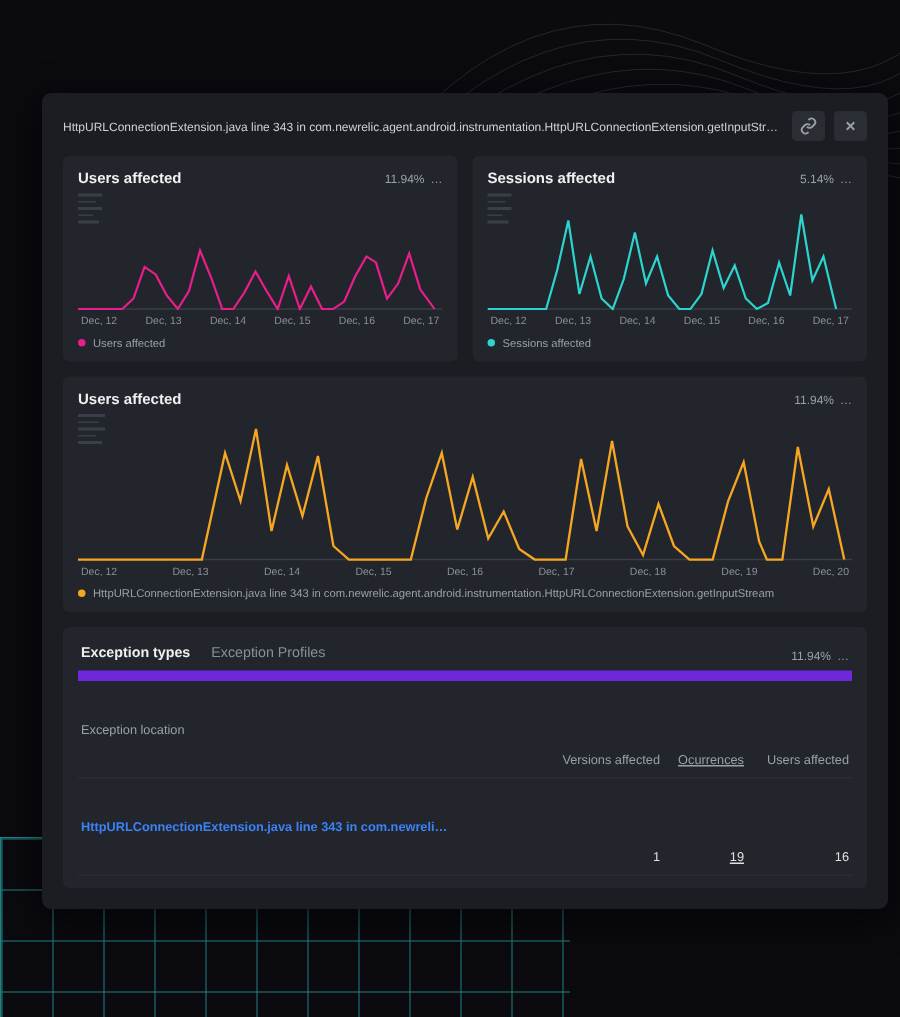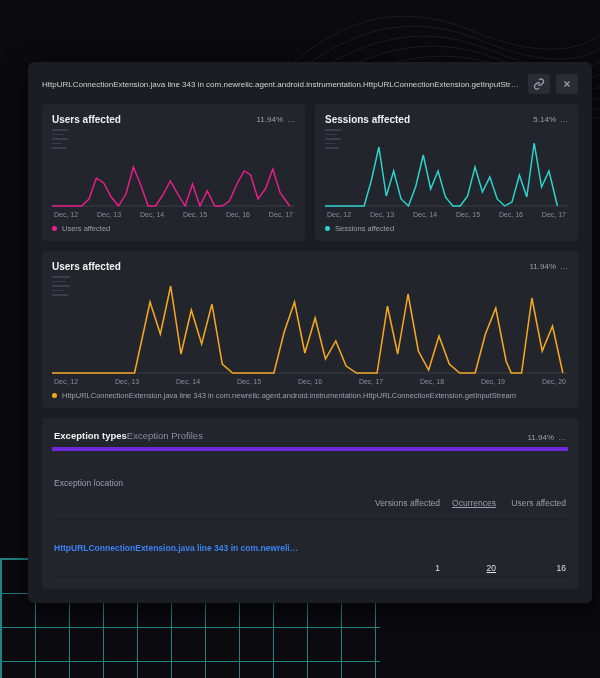--- a/index.html
+++ b/index.html
@@ -133,33 +133,34 @@
     margin-top: 6px;
   }
   .dot { width: 5px; height: 5px; border-radius: 50%; display: inline-block; }
   .dot.magenta { background: #e91e8c; }
   .dot.teal { background: #2dd4cf; }
   .dot.orange { background: #f5a623; }
   .legend-text { white-space: nowrap; overflow: hidden; text-overflow: ellipsis; }
   .tabs {
     display: flex;
     align-items: center;
+    gap: 14px;
     padding: 6px 2px 0 2px;
     justify-content: center;
   }
   .tab {
     font-size: 9.5px;
     color: #8a8f98;
     padding-bottom: 4px;
     cursor: pointer;
   }
   .tab.active { color: #f0f0f0; font-weight: 600; }
   .tab-meta { margin-left: auto; font-size: 8px; color: #9aa0a8; display:flex; gap:4px;}
   .table {
-    border-top: 4px solid #6d28d9;
+    border-top: 7px solid #6d28d9;
     margin-top: 2px;
   }
   .tr {
     display: flex;
     align-items: center;
     padding: 7px 2px;
     font-size: 8.5px;
     border-bottom: 1px solid #2a2d33;
   }
   .tr.head { color: #9aa0a8; font-weight: 500; }
@@ -329,19 +330,19 @@
     <div class="table">
       <div class="tr head">
         <div class="td-loc">Exception location</div>
         <div class="td-num">Versions affected</div>
         <div class="td-num w2">Ocurrences</div>
         <div class="td-num">Users affected</div>
       </div>
       <div class="tr">
         <div class="td-loc link">HttpURLConnectionExtension.java line 343 in com.newreli…</div>
         <div class="td-num">1</div>
-        <div class="td-num w2">20</div>
+        <div class="td-num w2">19</div>
         <div class="td-num">16</div>
       </div>
     </div>
   </div>
 
 </div>
 
 </body></html>

